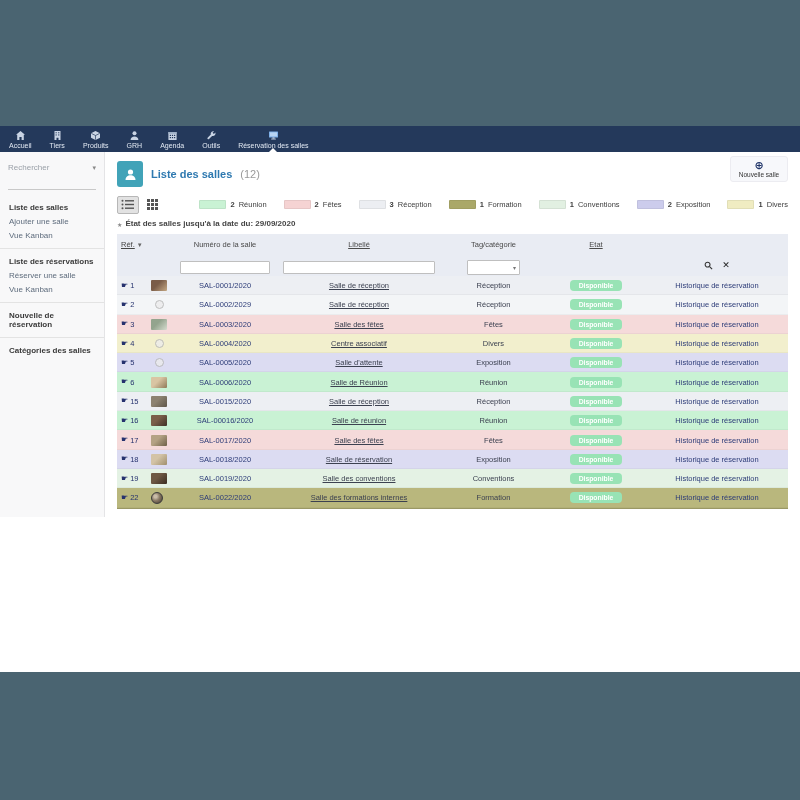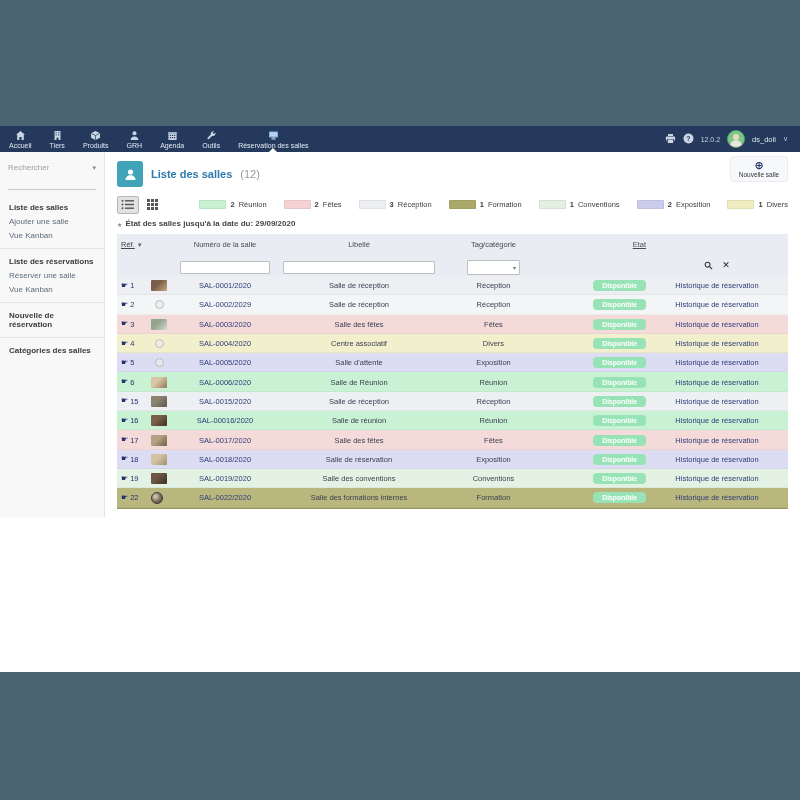--- a/index.html
+++ b/index.html
@@ -60,23 +60,23 @@
   .status-line{margin-top:6px;font-size:8px;font-weight:bold;color:#454545;display:flex;align-items:flex-end;gap:3px;}
   .status-star{font-size:6px;color:#8a8a8a;}
   
   .table{margin-top:6px;width:671px;}
   .thead{background:#e9ecf3;}
   .hrow{display:flex;align-items:center;height:20px;font-size:7.5px;color:#4a4a4a;}
   .frow{display:flex;align-items:center;height:22px;}
   .c-ref{width:34px;padding-left:4px;box-sizing:border-box;}
   .c-photo{width:22px;display:flex;align-items:center;}
   .c-num{width:104px;text-align:center;}
-  .c-lib{width:164px;text-align:center;}
+  .c-lib{width:164px;text-align:center;text-decoration:underline;}
   .c-tag{width:105px;text-align:center;}
-  .c-etat{width:100px;text-align:right;text-decoration:underline;}
+  .c-etat{width:100px;text-align:center;text-decoration:underline;}
   .c-histo{width:142px;text-align:center;}
   .sort-link{text-decoration:underline;color:#444;cursor:pointer;text-align:center;}
   .sort-caret{font-size:6px;color:#666;margin-left:2px;}
   .f-input{border:1px solid #bfbfbf;background:#fff;height:13px;box-sizing:border-box;border-radius:1px;font-size:7.5px;padding:0 3px;outline:none;}
   .f-num{width:90px;}
   .f-lib{width:152px;}
   .f-select{width:48px;height:13px;border:1px solid #bfbfbf;background:#fff;border-radius:1px;display:inline-flex;align-items:center;justify-content:flex-end;padding-right:3px;cursor:pointer;}
   .f-select .caret{font-size:6px;color:#777;}
   .f-actions{display:flex;align-items:center;justify-content:center;gap:9px;}
   .f-actions svg{width:9px;height:9px;}
@@ -167,37 +167,20 @@
           <svg viewBox="0 0 11 11">
             <rect class="screen" x="1" y="1.4" width="9" height="6" rx=".5" fill="#7fb0e8"></rect>
             <rect x="2" y="2.4" width="7" height="4" fill="#b9d4f2"></rect>
             <rect x="4.4" y="7.4" width="2.2" height="1.2" fill="#c9d4e4"></rect>
             <rect x="3.2" y="8.6" width="4.6" height=".9" fill="#c9d4e4"></rect>
           </svg>
         </span>
         <span class="nav-label">Réservation des salles</span>
       </div>
     </div>
-  <div class="nav-right">
-    <span>
-      <svg viewBox="0 0 11 11">
-          <path d="M3 1h5v2H3zM1.5 3.6h8a.6.6 0 0 1 .6.6v2.6a.6.6 0 0 1-.6.6H9V6H2v1.4h-.5a.6.6 0 0 1-.6-.6V4.2a.6.6 0 0 1 .6-.6zM2.8 6.6h5.4V10H2.8z"></path>
-        </svg>
-    </span>
-    <span>
-      <svg viewBox="0 0 11 11">
-          <circle cx="5.5" cy="5.5" r="5" fill="#ccd6e4"></circle>
-          <text x="5.5" y="8" text-anchor="middle" font-size="7" font-weight="bold" fill="#24395b">?</text>
-        </svg>
-    </span>
-    <span class="version">12.0.2</span>
-    <span class="avatar"></span>
-    <span class="username">ds_doli</span>
-    <span class="user-caret">∨</span>
-  </div>
 </div>
 
 <div class="content">
 
   <div class="sidebar">
     <div class="search-box">
       <span class="ph">Rechercher</span>
       <span class="caret">▾</span>
     </div>
     <div class="menu">

